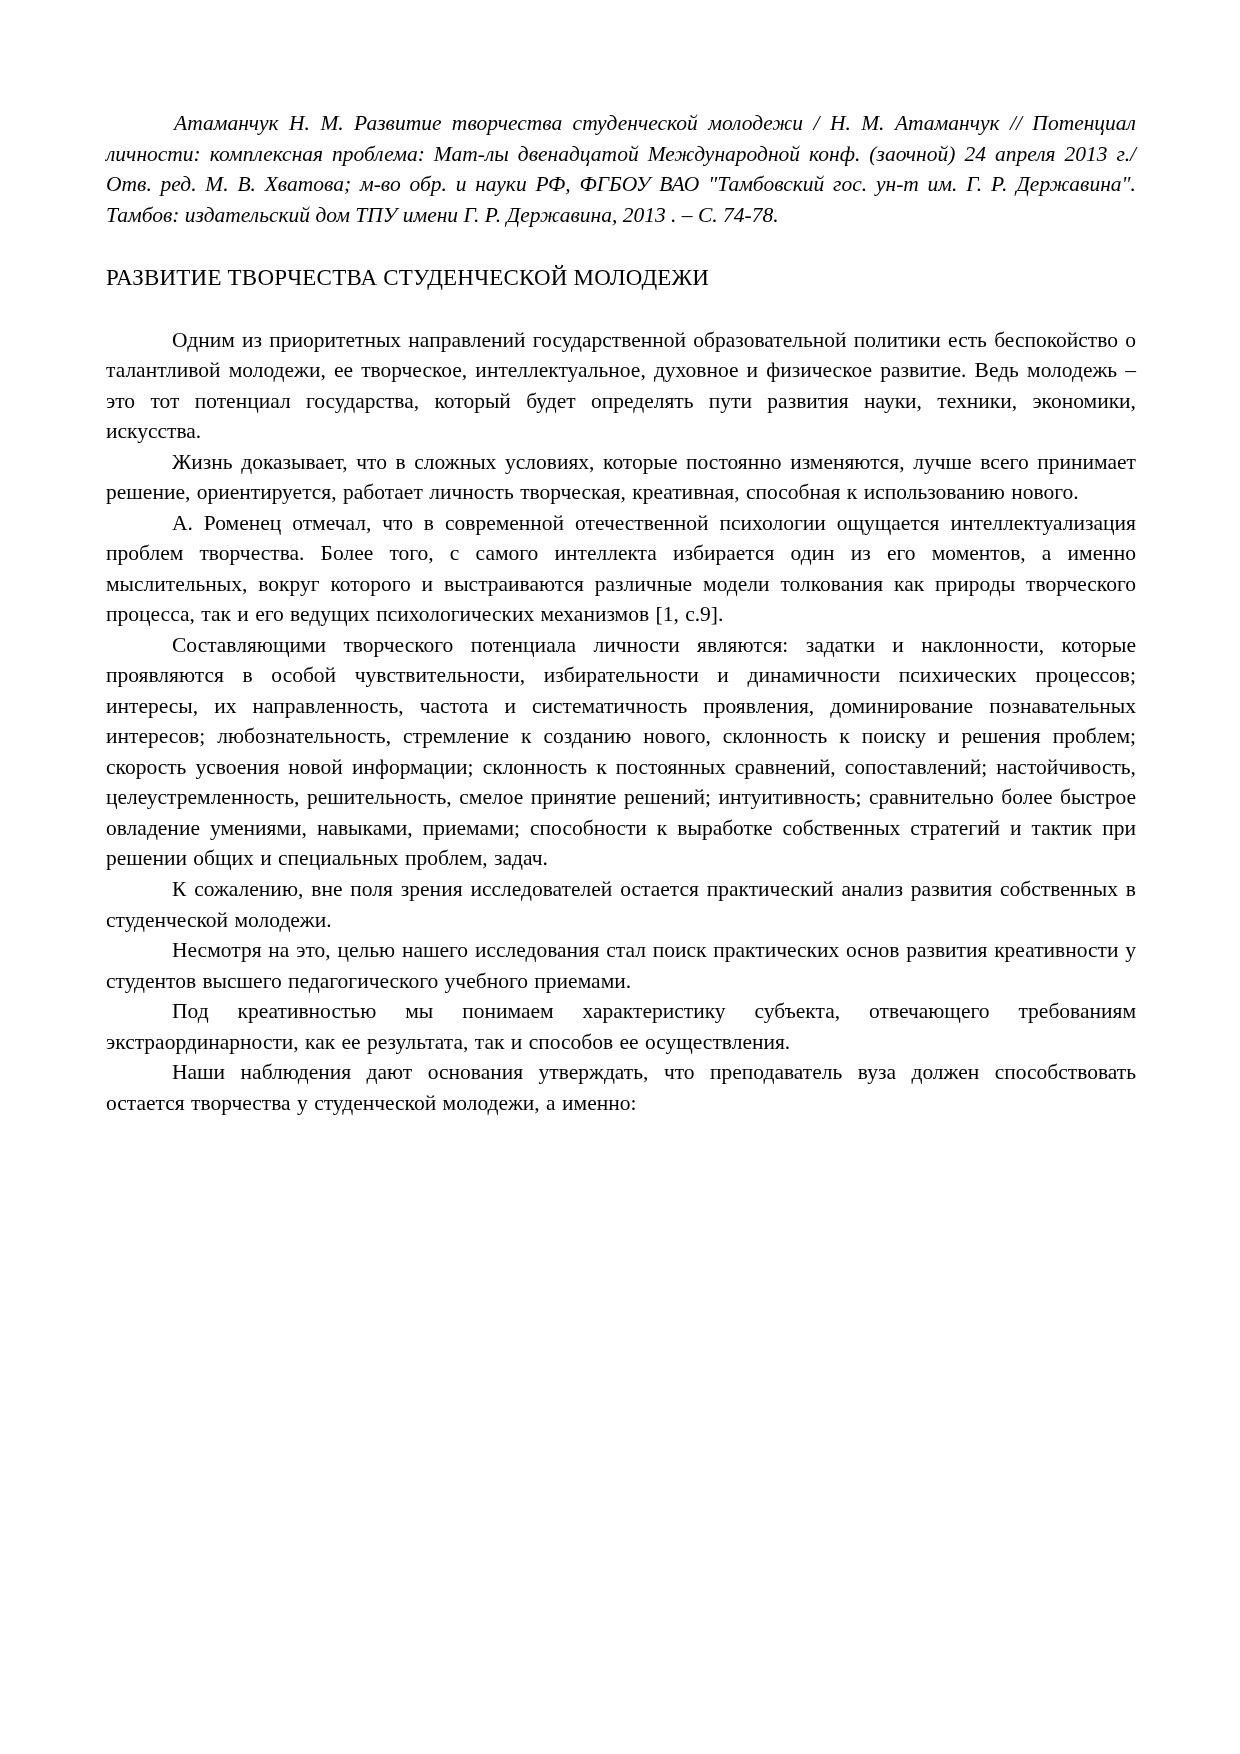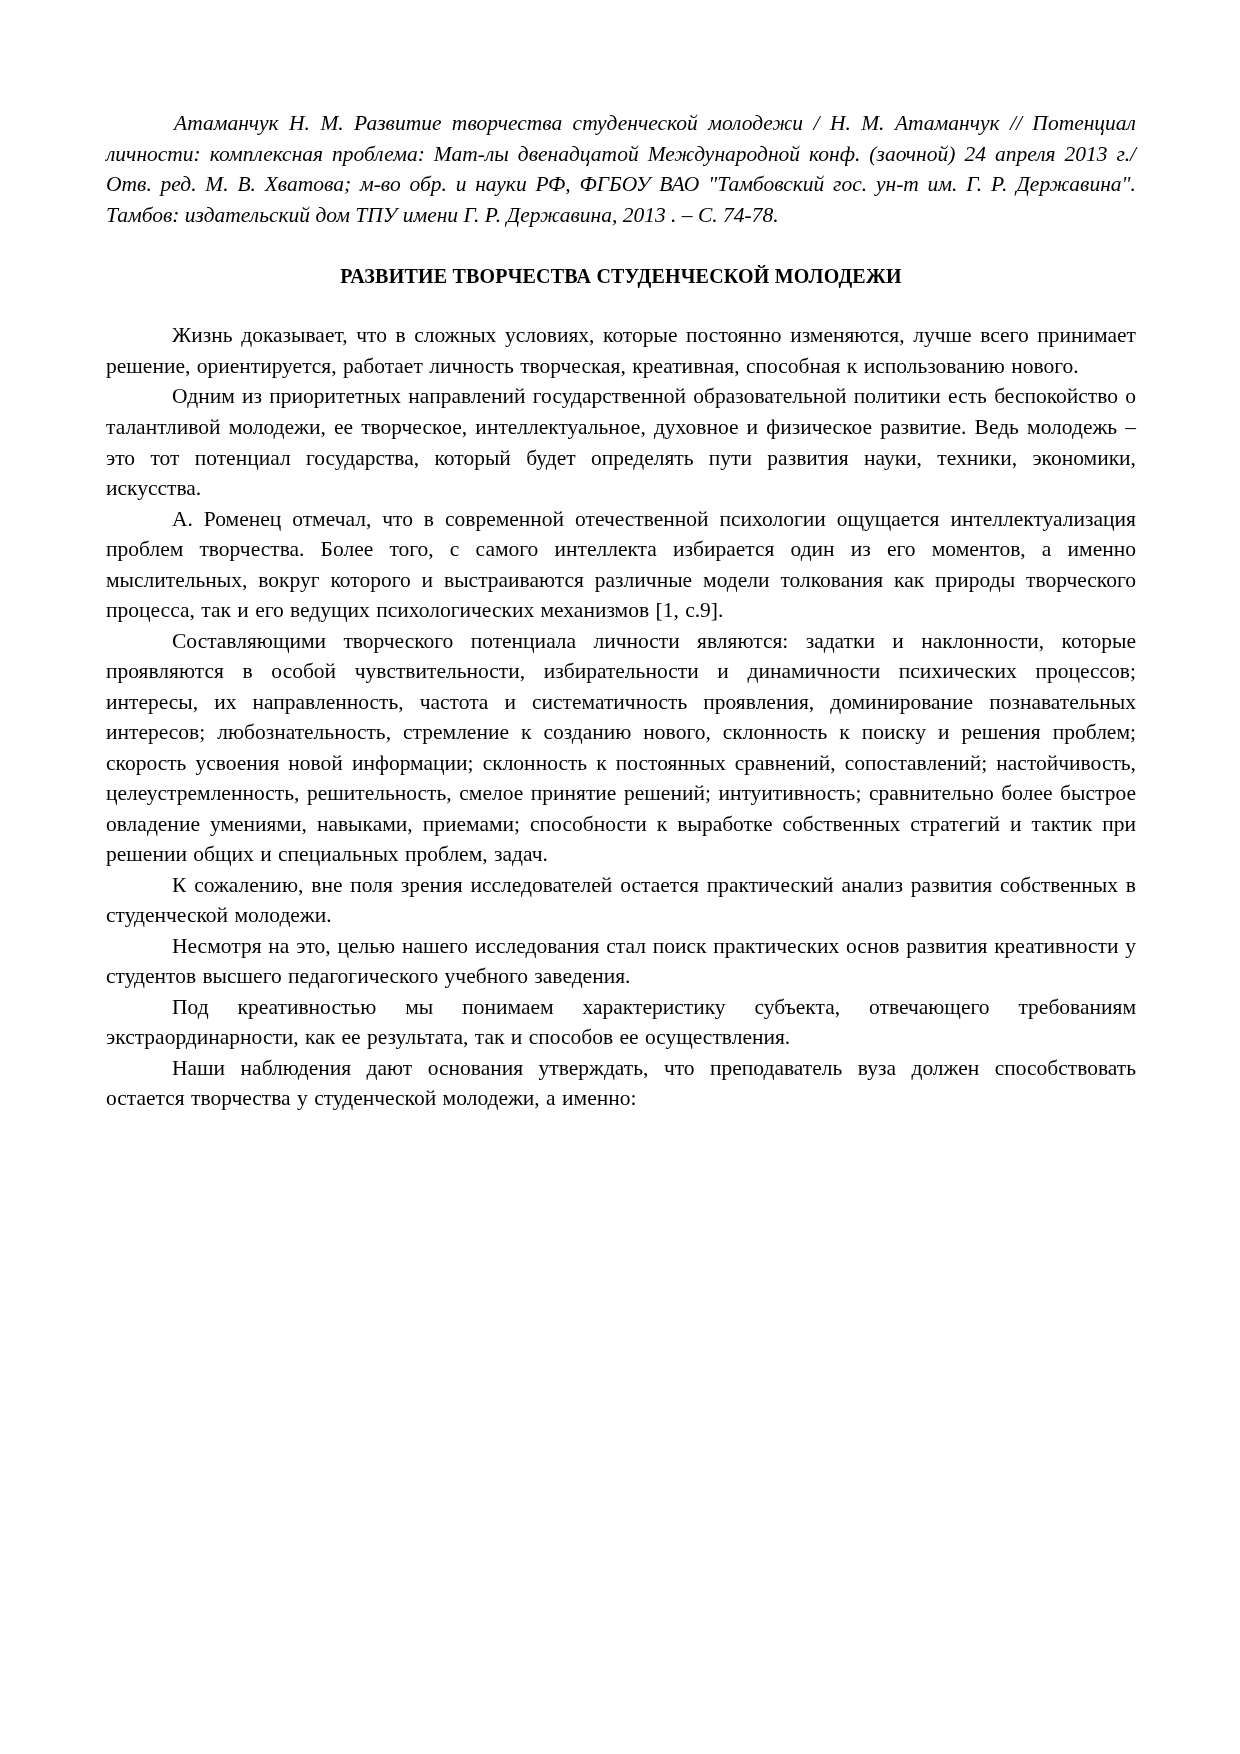--- a/index.html
+++ b/index.html
@@ -20,42 +20,42 @@
     padding: 108px 104px 44px 106px;
     overflow: hidden;
   }
   .citation {
     font-style: italic;
     text-align: justify;
     text-indent: 68px;
     margin: 0;
   }
   .doc-title {
-    font-size: 20px;
-    font-weight: bold;
-    text-align: center;
+    font-size: 23px;
+    font-weight: normal;
+    text-align: left;
     margin: 32px 0 30px 0;
     letter-spacing: 0.2px;
   }
   .body-para {
     text-align: justify;
     text-indent: 66px;
     margin: 0;
     word-spacing: 1px;
   }
 </style>
 </head>
 <body>
 
 <div class="page">
   <p class="citation">Атаманчук Н. М. Развитие творчества студенческой молодежи / Н. М. Атаманчук // Потенциал личности: комплексная проблема: Мат-лы двенадцатой Международной конф. (заочной) 24 апреля 2013 г./ Отв. ред. М. В. Хватова; м-во обр. и науки РФ, ФГБОУ ВАО "Тамбовский гос. ун-т им. Г. Р. Державина". Тамбов: издательский дом ТПУ имени Г. Р. Державина, 2013 . – С. 74-78.</p>
 
   <h1 class="doc-title">РАЗВИТИЕ ТВОРЧЕСТВА СТУДЕНЧЕСКОЙ МОЛОДЕЖИ</h1>
 
+  <p class="body-para">Одним из приоритетных направлений государственной образовательной политики есть беспокойство о талантливой молодежи, ее творческое, интеллектуальное, духовное и физическое развитие. Ведь молодежь – это тот потенциал государства, который будет определять пути развития науки, техники, экономики, искусства.</p>
   <p class="body-para">Жизнь доказывает, что в сложных условиях, которые постоянно изменяются, лучше всего принимает решение, ориентируется, работает личность творческая, креативная, способная к использованию нового.</p>
-  <p class="body-para">Одним из приоритетных направлений государственной образовательной политики есть беспокойство о талантливой молодежи, ее творческое, интеллектуальное, духовное и физическое развитие. Ведь молодежь – это тот потенциал государства, который будет определять пути развития науки, техники, экономики, искусства.</p>
   <p class="body-para">А. Роменец отмечал, что в современной отечественной психологии ощущается интеллектуализация проблем творчества. Более того, с самого интеллекта избирается один из его моментов, а именно мыслительных, вокруг которого и выстраиваются различные модели толкования как природы творческого процесса, так и его ведущих психологических механизмов [1, с.9].</p>
   <p class="body-para">Составляющими творческого потенциала личности являются: задатки и наклонности, которые проявляются в особой чувствительности, избирательности и динамичности психических процессов; интересы, их направленность, частота и систематичность проявления, доминирование познавательных интересов; любознательность, стремление к созданию нового, склонность к поиску и решения проблем; скорость усвоения новой информации; склонность к постоянных сравнений, сопоставлений; настойчивость, целеустремленность, решительность, смелое принятие решений; интуитивность; сравнительно более быстрое овладение умениями, навыками, приемами; способности к выработке собственных стратегий и тактик при решении общих и специальных проблем, задач.</p>
   <p class="body-para">К сожалению, вне поля зрения исследователей остается практический анализ развития собственных в студенческой молодежи.</p>
-  <p class="body-para">Несмотря на это, целью нашего исследования стал поиск практических основ развития креативности у студентов высшего педагогического учебного заведения.</p>
+  <p class="body-para">Несмотря на это, целью нашего исследования стал поиск практических основ развития креативности у студентов высшего педагогического учебного приемами.</p>
   <p class="body-para">Под креативностью мы понимаем характеристику субъекта, отвечающего требованиям экстраординарности, как ее результата, так и способов ее осуществления.</p>
   <p class="body-para">Наши наблюдения дают основания утверждать, что преподаватель вуза должен способствовать остается творчества у студенческой молодежи, а именно:</p>
 </div>
 
 </body></html>

